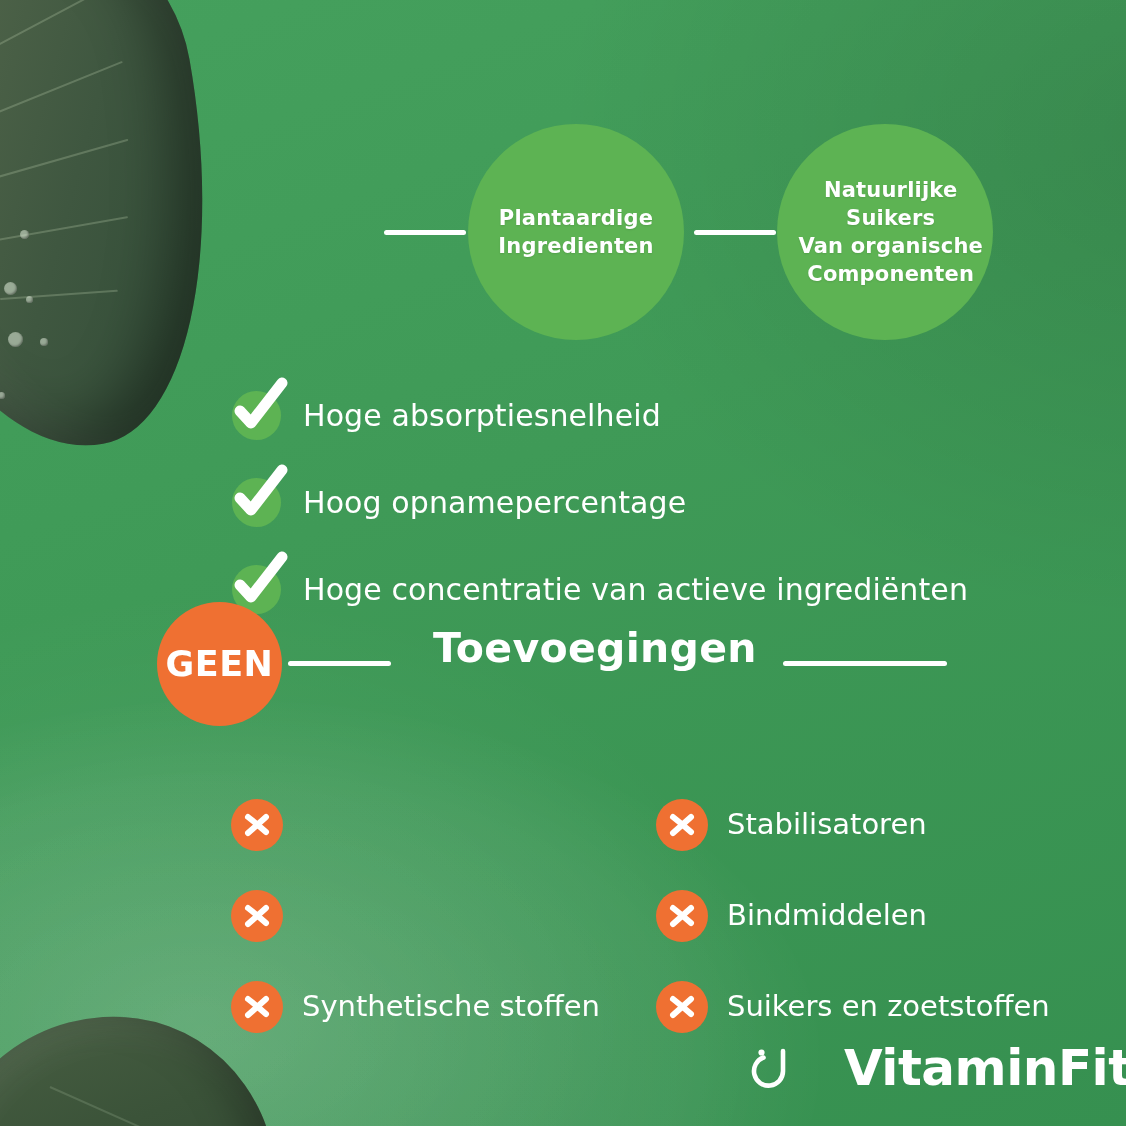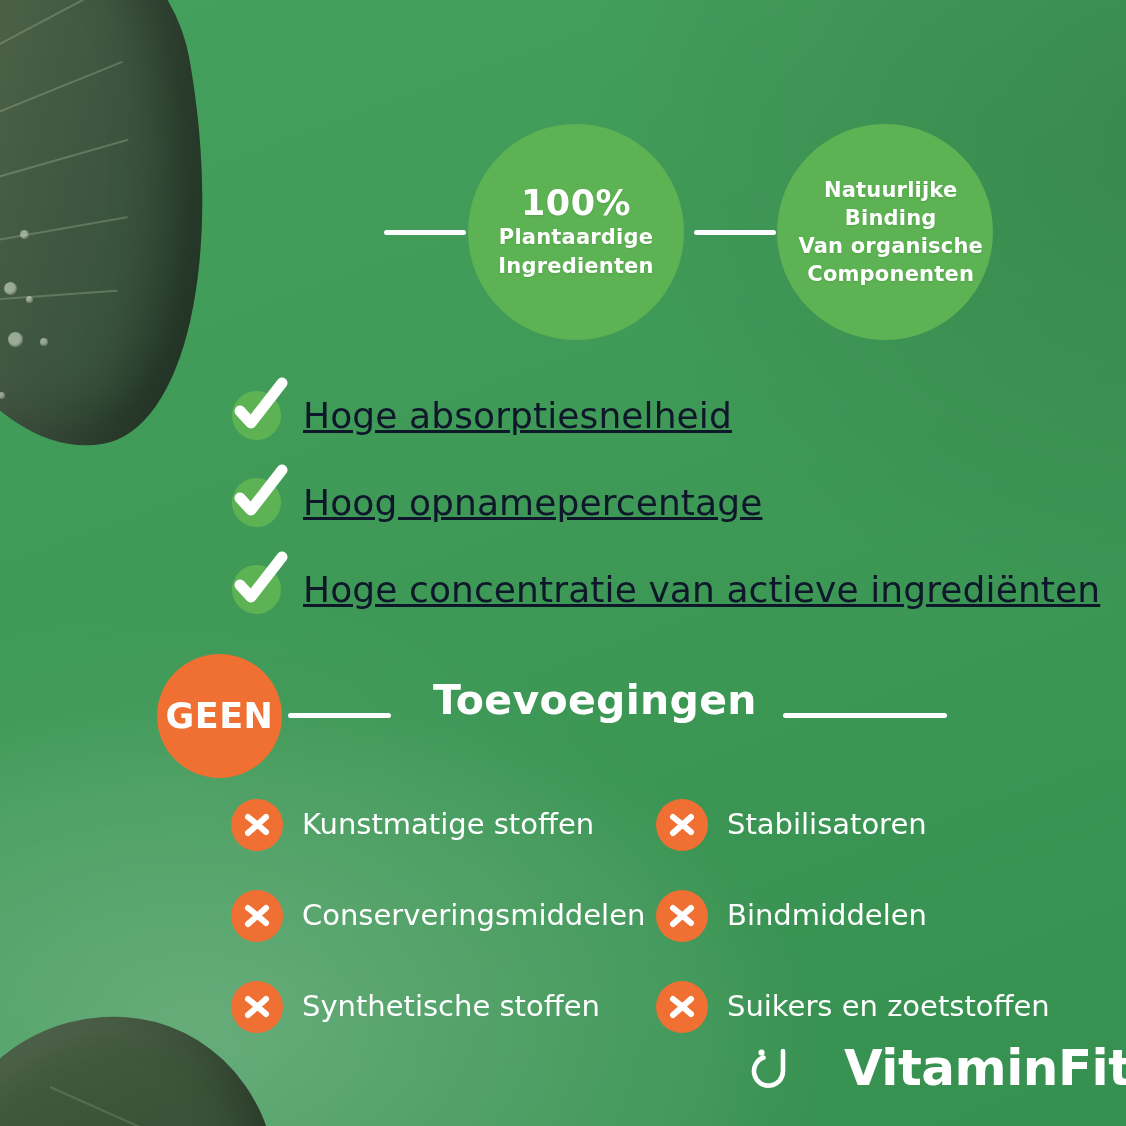--- a/index.html
+++ b/index.html
@@ -203,33 +203,32 @@
   }
   .check-badge svg {
     position: absolute;
     left: -4px;
     top: -14px;
     width: 62px;
     height: 62px;
     overflow: visible;
   }
   .benefit-label {
-    color: #0f172a;
-    font-size: 36px;
+    color: #ffffff;
+    font-size: 30px;
     line-height: 1;
     letter-spacing: 0.1px;
     white-space: nowrap;
-    text-decoration: underline;
   }
 
   
   .geen-block {
     position: absolute;
     left: 157px;
-    top: 654px;
+    top: 602px;
     width: 880px;
     height: 124px;
   }
   .geen-badge {
     position: absolute;
     left: 0;
     top: 0;
     width: 125px;
     height: 124px;
     border-radius: 50%;
@@ -369,30 +368,29 @@
     </div>
   </div>
 
   <div class="circle-row">
     <div class="connector" id="connector-1"></div>
     <div class="connector" id="connector-2"></div>
 
 
     <div class="feature-circle" id="circle-2">
       <div class="ftext">
-        <span class="big">100%</span>
         <span>Plantaardige</span><br>
         <span>Ingredienten</span>
       </div>
     </div>
 
     <div class="feature-circle" id="circle-3">
       <div class="ftext">
         <span>Natuurlijke</span><br>
-        <span>Binding</span><br>
+        <span>Suikers</span><br>
         <span>Van organische</span><br>
         <span>Componenten</span>
       </div>
     </div>
   </div>
 
   <div class="benefits">
 
     <div class="benefit-row">
       <div class="check-badge">
@@ -434,42 +432,40 @@
   <div class="exclusions">
 
     <div class="excl-row">
       <div class="excl-item col-a">
         <div class="x-badge">
           <svg viewBox="0 0 34 34" aria-hidden="true">
             <path d="M8 9 Q17 16 26 24" stroke="#ffffff" stroke-width="6" fill="none" stroke-linecap="round"></path>
             <path d="M26 9 Q17 17 8 25" stroke="#ffffff" stroke-width="6" fill="none" stroke-linecap="round"></path>
           </svg>
         </div>
-        <div class="excl-label">Kunstmatige stoffen</div>
       </div>
       <div class="excl-item col-b">
         <div class="x-badge">
           <svg viewBox="0 0 34 34" aria-hidden="true">
             <path d="M8 9 Q17 16 26 24" stroke="#ffffff" stroke-width="6" fill="none" stroke-linecap="round"></path>
             <path d="M26 9 Q17 17 8 25" stroke="#ffffff" stroke-width="6" fill="none" stroke-linecap="round"></path>
           </svg>
         </div>
         <div class="excl-label">Stabilisatoren</div>
       </div>
     </div>
 
     <div class="excl-row">
       <div class="excl-item col-a">
         <div class="x-badge">
           <svg viewBox="0 0 34 34" aria-hidden="true">
             <path d="M8 9 Q17 16 26 24" stroke="#ffffff" stroke-width="6" fill="none" stroke-linecap="round"></path>
             <path d="M26 9 Q17 17 8 25" stroke="#ffffff" stroke-width="6" fill="none" stroke-linecap="round"></path>
           </svg>
         </div>
-        <div class="excl-label">Conserveringsmiddelen</div>
       </div>
       <div class="excl-item col-b">
         <div class="x-badge">
           <svg viewBox="0 0 34 34" aria-hidden="true">
             <path d="M8 9 Q17 16 26 24" stroke="#ffffff" stroke-width="6" fill="none" stroke-linecap="round"></path>
             <path d="M26 9 Q17 17 8 25" stroke="#ffffff" stroke-width="6" fill="none" stroke-linecap="round"></path>
           </svg>
         </div>
         <div class="excl-label">Bindmiddelen</div>
       </div>

